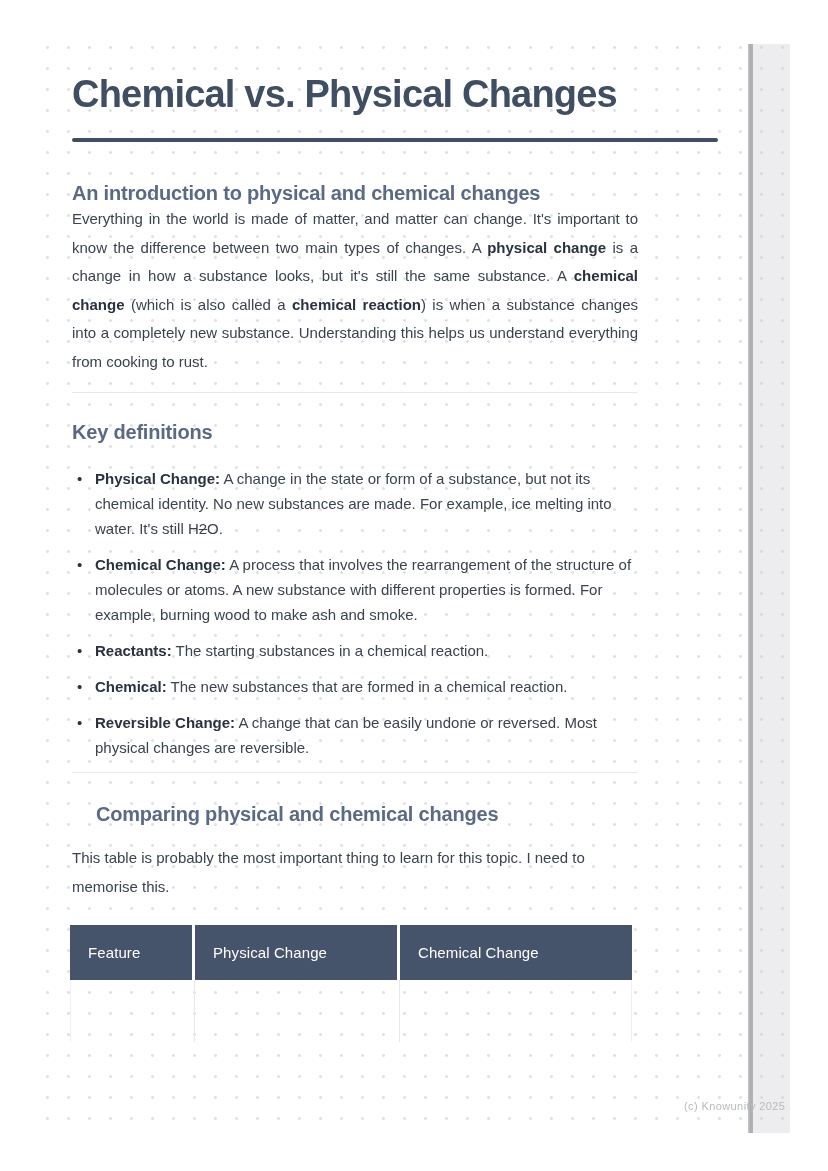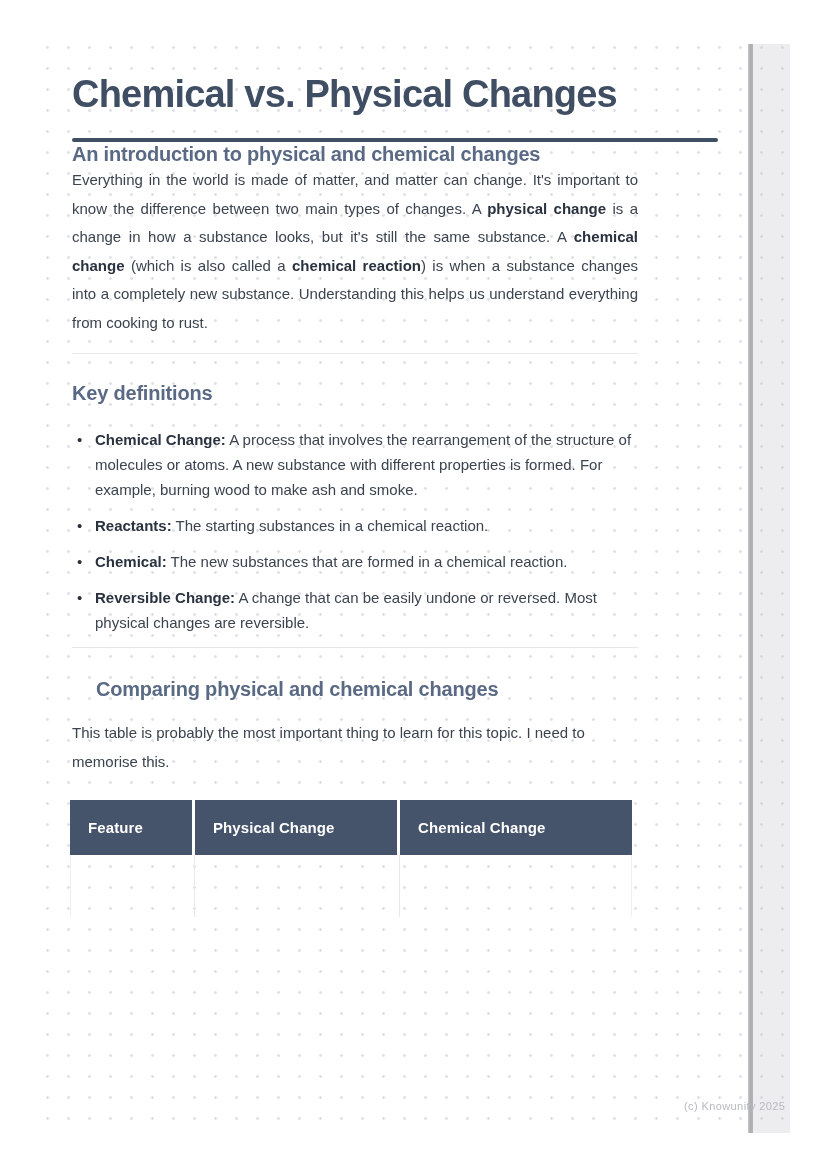--- a/index.html
+++ b/index.html
@@ -47,21 +47,21 @@
     letter-spacing:-0.8px;color:var(--title-color);
   }
   .title-divider{
     margin-top:19px;width:646px;height:4px;border-radius:2px;
     background:var(--title-color);
   }
   h2{
     font-size:20px;line-height:24px;font-weight:700;
     letter-spacing:-0.2px;color:var(--section-heading-color);
   }
-  .h2-intro{}
+  .h2-intro{margin-top:39px;}
   .h2-defs{margin-top:27px;}
   .h2-cmp{margin-top:29px;margin-left:24px;}
 
   .para{
     margin-top:0;font-size:15px;line-height:28.5px;color:var(--body-text-color);
   }
   .justify{text-align:justify;}
   .b{font-weight:700;color:var(--bold-text-color);}
   .strike{text-decoration:line-through;}
 
@@ -85,21 +85,21 @@
 
   table.cmp{
     margin-top:24px;margin-left:-2px;width:562px;
     border-collapse:separate;border-spacing:0;table-layout:fixed;
   }
   table.cmp col.c1{width:125px;}
   table.cmp col.c2{width:205px;}
   table.cmp col.c3{width:232px;}
   table.cmp th{
     height:55px;background:var(--table-header-bg);color:var(--table-header-text);
-    font-size:15px;font-weight:700;text-align:left;padding-left:18px;
+    font-size:15px;font-weight:400;text-align:left;padding-left:18px;
     vertical-align:middle;letter-spacing:0.1px;
   }
   table.cmp th.sep{border-right:3px solid #ffffff;}
   table.cmp td{
     height:62px;background:transparent;
     border-right:1px solid var(--soft-divider-color);
   }
   table.cmp td:first-child{border-left:1px solid #f0f0f2;}
   table.cmp td:last-child{border-right:1px solid #f0f0f2;}
 
@@ -123,20 +123,21 @@
 
       <h2 class="h2-intro">An introduction to physical and chemical changes</h2>
 
       <p class="para justify"><span>Everything in the world is made of matter, and matter can change. It's important to know the difference between two main types of changes. A </span><span class="b">physical change</span><span> is a change in how a substance looks, but it's still the same substance. A </span><span class="b">chemical change</span><span> (which is also called a </span><span class="b">chemical reaction</span><span>) is when a substance changes into a completely new substance. Understanding this helps us understand everything from cooking to rust.</span></p>
 
       <hr class="soft">
 
       <h2 class="h2-defs">Key definitions</h2>
 
       <ul class="defs">
+        <li><span class="b">Physical Change:</span><span> A change in the state or form of a substance, but not its chemical identity. No new substances are made. For example, ice melting into water. It's still H</span><span class="strike">2</span><span>O.</span></li>
         <li><span class="b">Chemical Change:</span><span> A process that involves the rearrangement of the structure of molecules or atoms. A new substance with different properties is formed. For example, burning wood to make ash and smoke.</span></li>
         <li><span class="b">Reactants:</span><span> The starting substances in a chemical reaction.</span></li>
         <li><span class="b">Chemical:</span><span> The new substances that are formed in a chemical reaction.</span></li>
         <li><span class="b">Reversible Change:</span><span> A change that can be easily undone or reversed. Most physical changes are reversible.</span></li>
       </ul>
 
       <hr class="soft hr2">
 
       <h2 class="h2-cmp">Comparing physical and chemical changes</h2>
 

